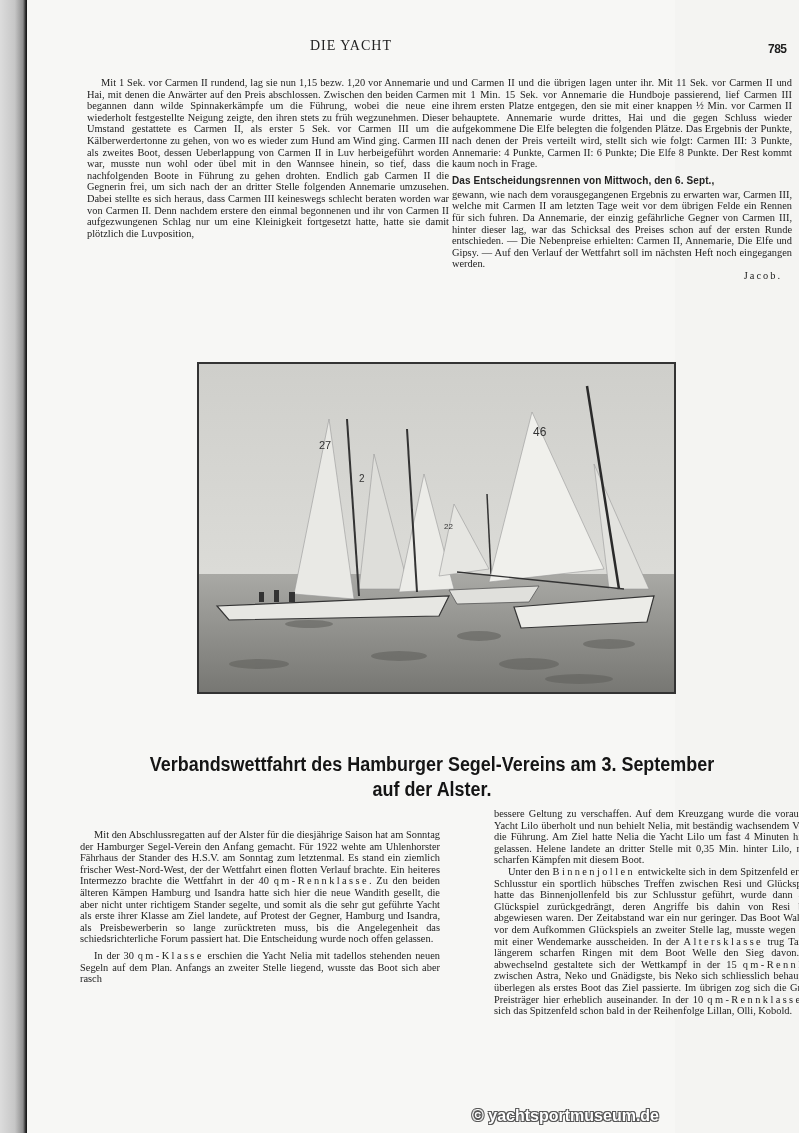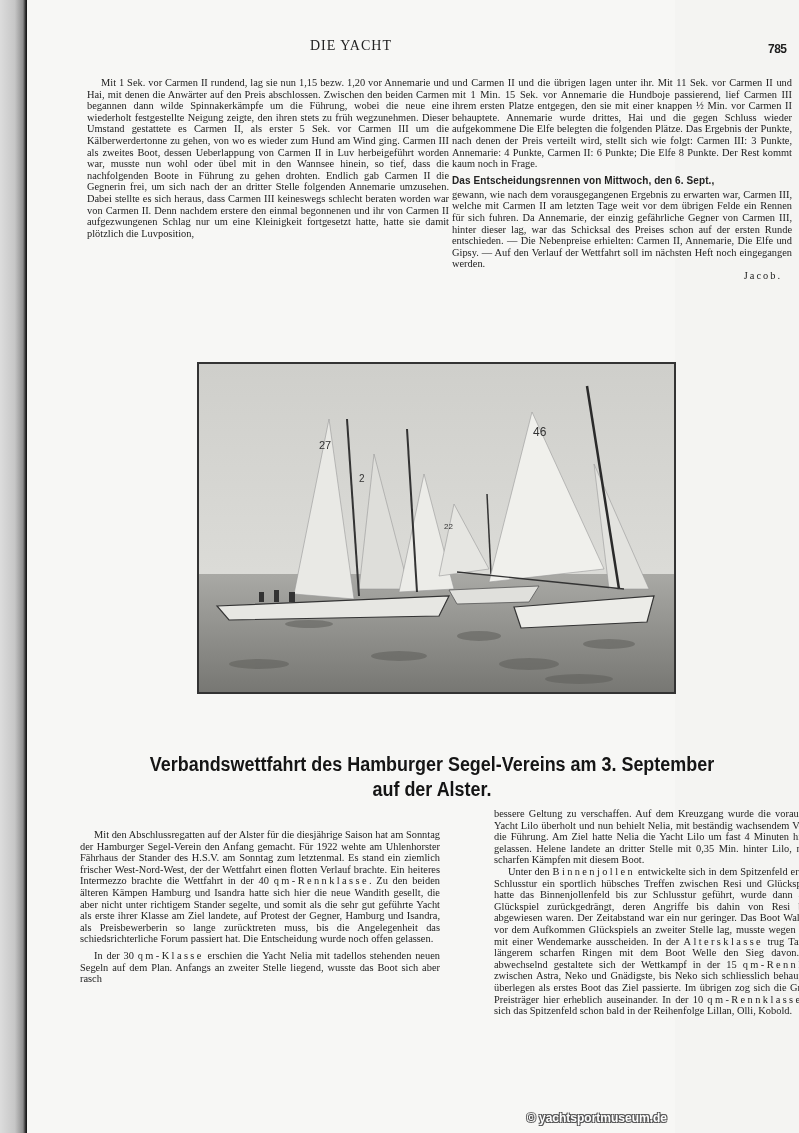--- a/index.html
+++ b/index.html
@@ -52,22 +52,22 @@
     .caption {
       position: absolute; left: 170px; top: 710px; width: 479px; text-align: center;
       font-size: 9.6px; font-weight: bold; color: #222;
     }
     .article-title {
       position: absolute; left: 60px; top: 752px; width: 690px; text-align: center;
       font-family: "Liberation Sans", sans-serif; font-weight: bold; font-size: 19.5px;
       line-height: 25px; color: #151515; transform: scaleX(0.92); transform-origin: center;
     }
     .watermark {
-      position: absolute; right: 8px; bottom: 8px;
-      font-family: "Liberation Sans", sans-serif; font-weight: bold; font-size: 12px;
+      position: absolute; right: 16px; bottom: 8px;
+      font-family: "Liberation Sans", sans-serif; font-weight: bold; font-size: 16px;
       color: #fff; text-shadow: -1px -1px 0 #555, 1px -1px 0 #555, -1px 1px 0 #555, 1px 1px 0 #555;
     }
   </style>
 </head>
 <body>
 
 <div class="binding"></div>
 
 <div class="page">
 

